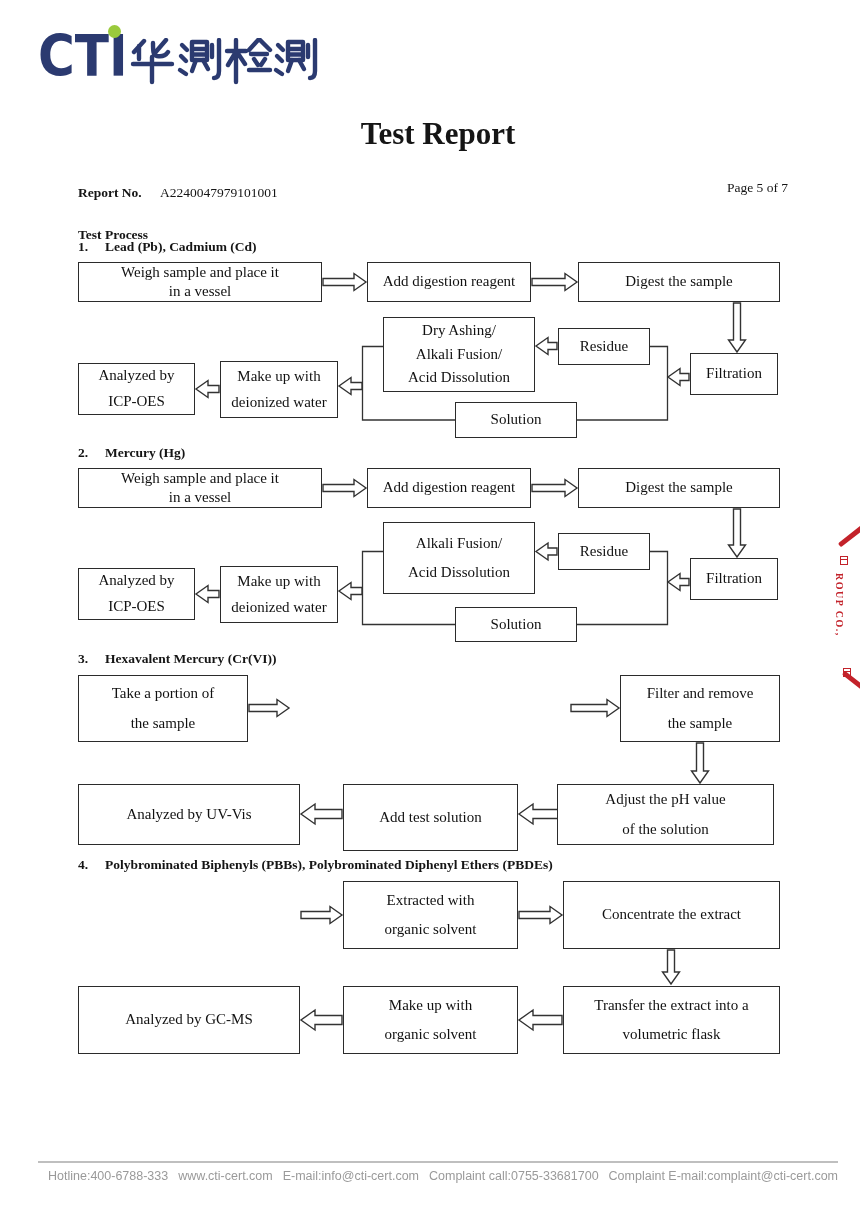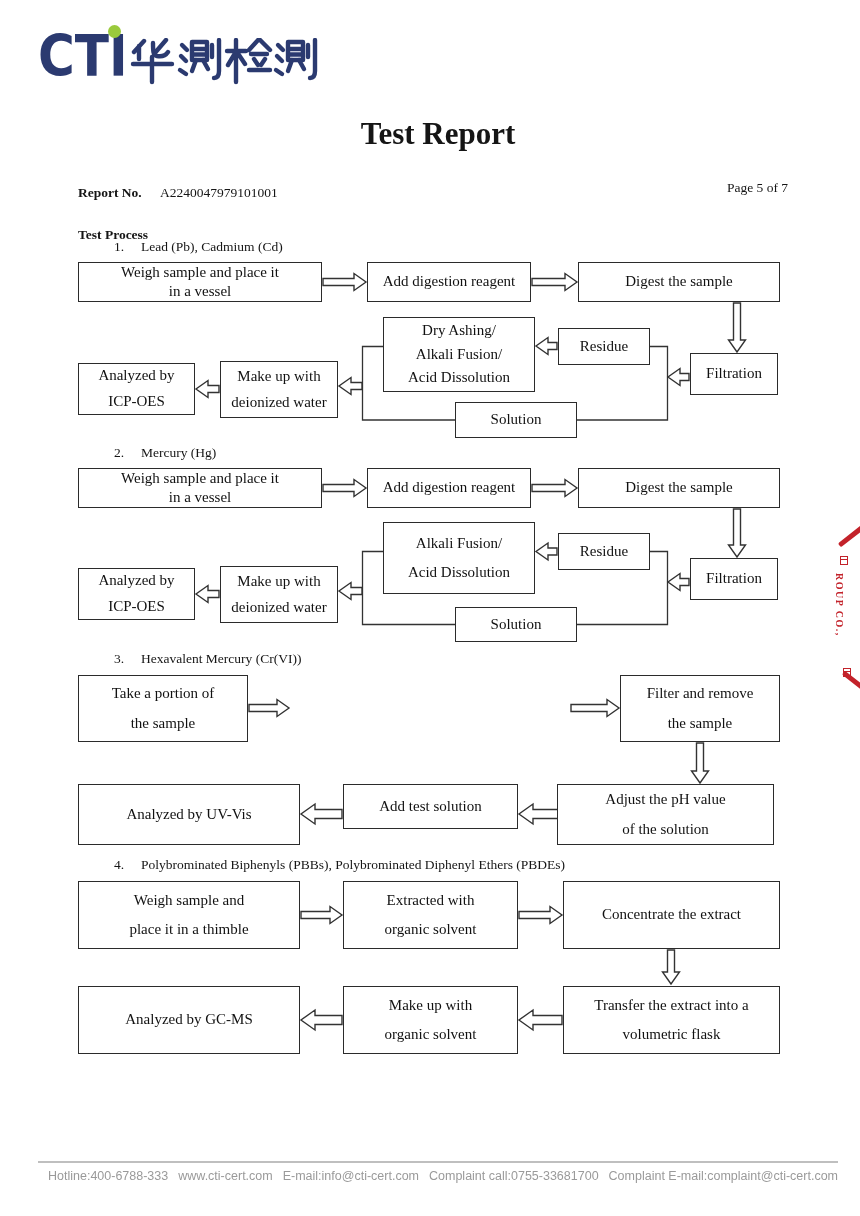--- a/index.html
+++ b/index.html
@@ -13,21 +13,21 @@
   .logo-dot{position:absolute;left:70px;top:-1px;width:13px;height:13px;border-radius:50%;
         background:#9aca3c;}
   .logo-cn{position:absolute;left:92px;top:12px;}
   
   .doc-title{position:absolute;left:0;right:0;top:116px;text-align:center;
         font-size:31px;font-weight:bold;}
   .meta-label{position:absolute;left:78px;top:185px;font-size:13.5px;font-weight:bold;}
   .meta-value{position:absolute;left:160px;top:185px;font-size:13.5px;}
   .page-no{position:absolute;left:727px;top:180px;font-size:13.5px;}
   .process-head{position:absolute;left:78px;top:227px;font-size:13.5px;font-weight:bold;}
-  .sec-head{position:absolute;left:78px;font-size:13.5px;font-weight:normal;white-space:nowrap;margin-left:36px;}
+  .sec-head{position:absolute;left:78px;font-size:13.5px;font-weight:bold;white-space:nowrap;}
   .sec-num{display:inline-block;width:27px;}
   
   .fbox{position:absolute;border:1.5px solid #2b2b2b;background:#fff;box-sizing:border-box;
         display:flex;align-items:center;justify-content:center;text-align:center;
         white-space:pre-line;font-size:15px;line-height:1.3;color:#111;}
   .lh-wide{line-height:1.95;}
   .lh-mid{line-height:1.72;}
   .lh-3{line-height:1.58;}
   .lh-ext{line-height:1.45;}
   
@@ -169,25 +169,23 @@
 deionized water</div>
   <div class="fbox lh-mid" style="left:78px;top:568px;width:117px;height:52px">Analyzed by
 ICP-OES</div>
 
   <div class="fbox lh-wide" style="left:78px;top:675px;width:170px;height:67px">Take a portion of
 the sample</div>
   <div class="fbox lh-wide" style="left:620px;top:675px;width:160px;height:67px">Filter and remove
 the sample</div>
   <div class="fbox lh-wide" style="left:557px;top:784px;width:217px;height:61px">Adjust the pH value
 of the solution</div>
-  <div class="fbox" style="left:343px;top:784px;width:175px;height:45px">Add test solution</div>
+  <div class="fbox" style="left:343px;top:784px;width:175px;height:67px">Add test solution</div>
   <div class="fbox" style="left:78px;top:784px;width:222px;height:61px">Analyzed by UV-Vis</div>
 
-  <div class="fbox lh-wide" style="left:78px;top:881px;width:222px;height:68px">Weigh sample and
-place it in a thimble</div>
   <div class="fbox lh-wide" style="left:343px;top:881px;width:175px;height:68px">Extracted with
 organic solvent</div>
   <div class="fbox" style="left:563px;top:881px;width:217px;height:68px">Concentrate the extract</div>
   <div class="fbox lh-wide" style="left:563px;top:986px;width:217px;height:68px">Transfer the extract into a
 volumetric flask</div>
   <div class="fbox lh-wide" style="left:343px;top:986px;width:175px;height:68px">Make up with
 organic solvent</div>
   <div class="fbox" style="left:78px;top:986px;width:222px;height:68px">Analyzed by GC-MS</div>
 
   <div>

